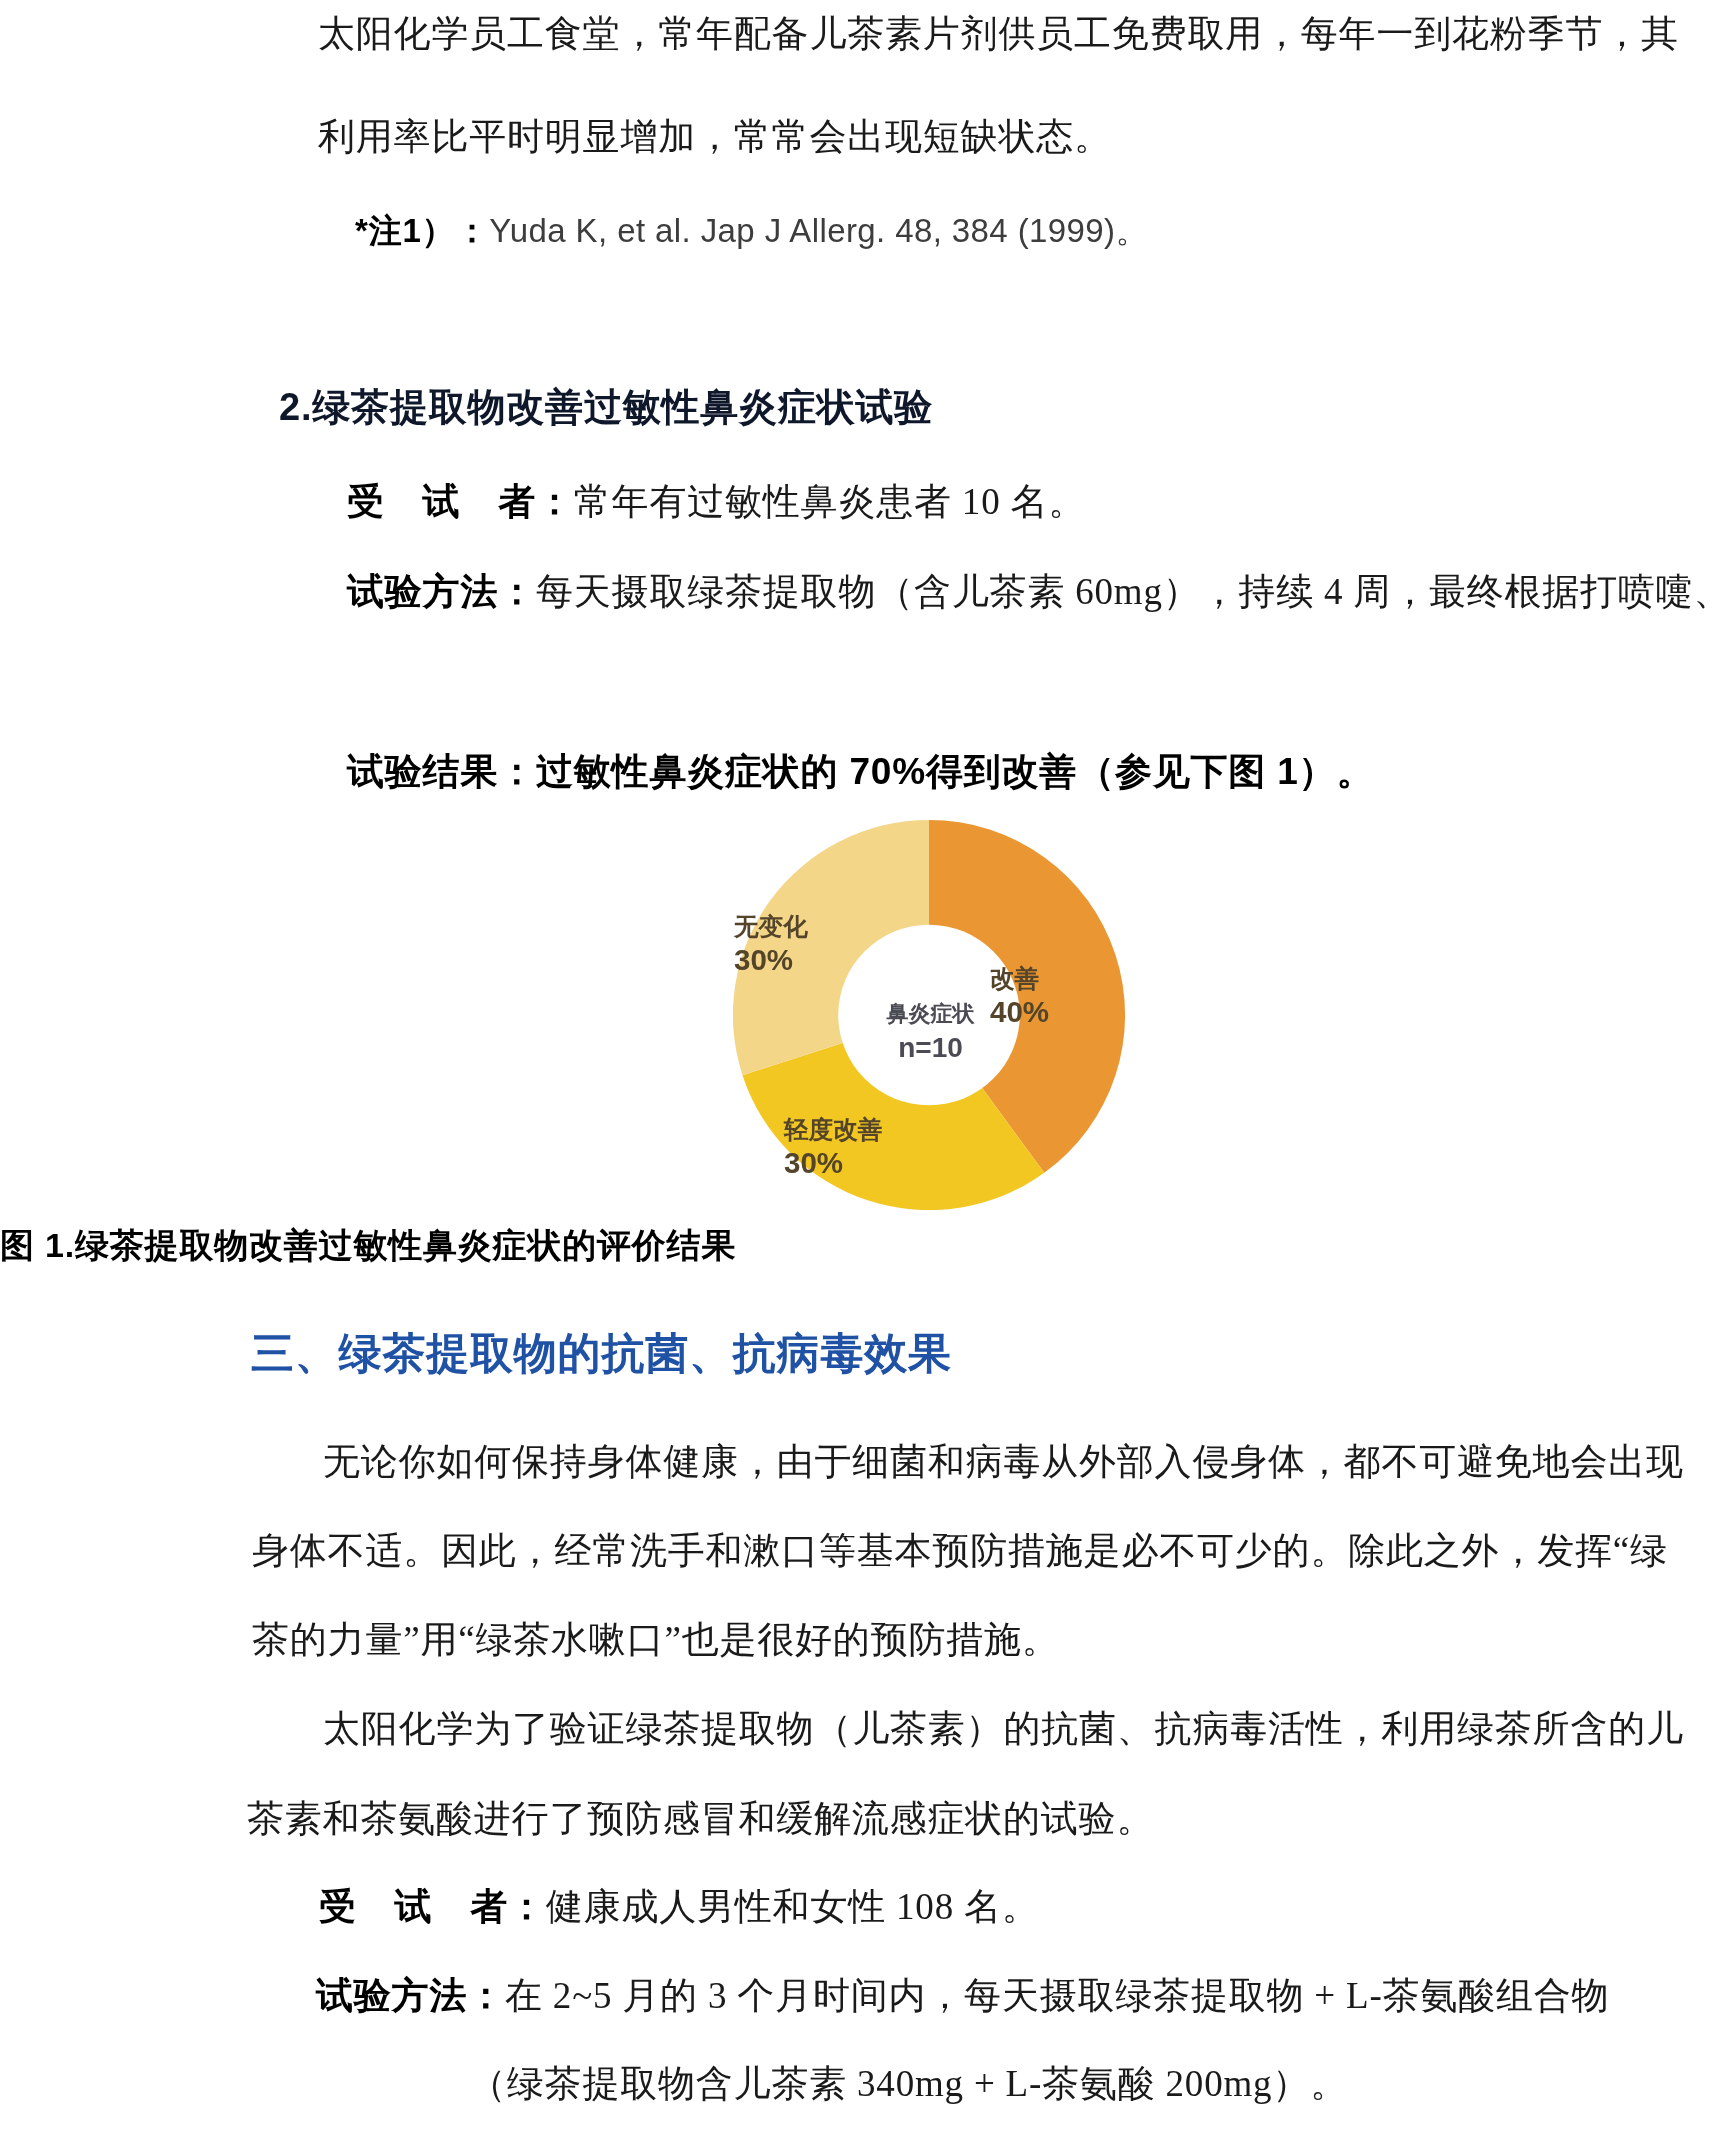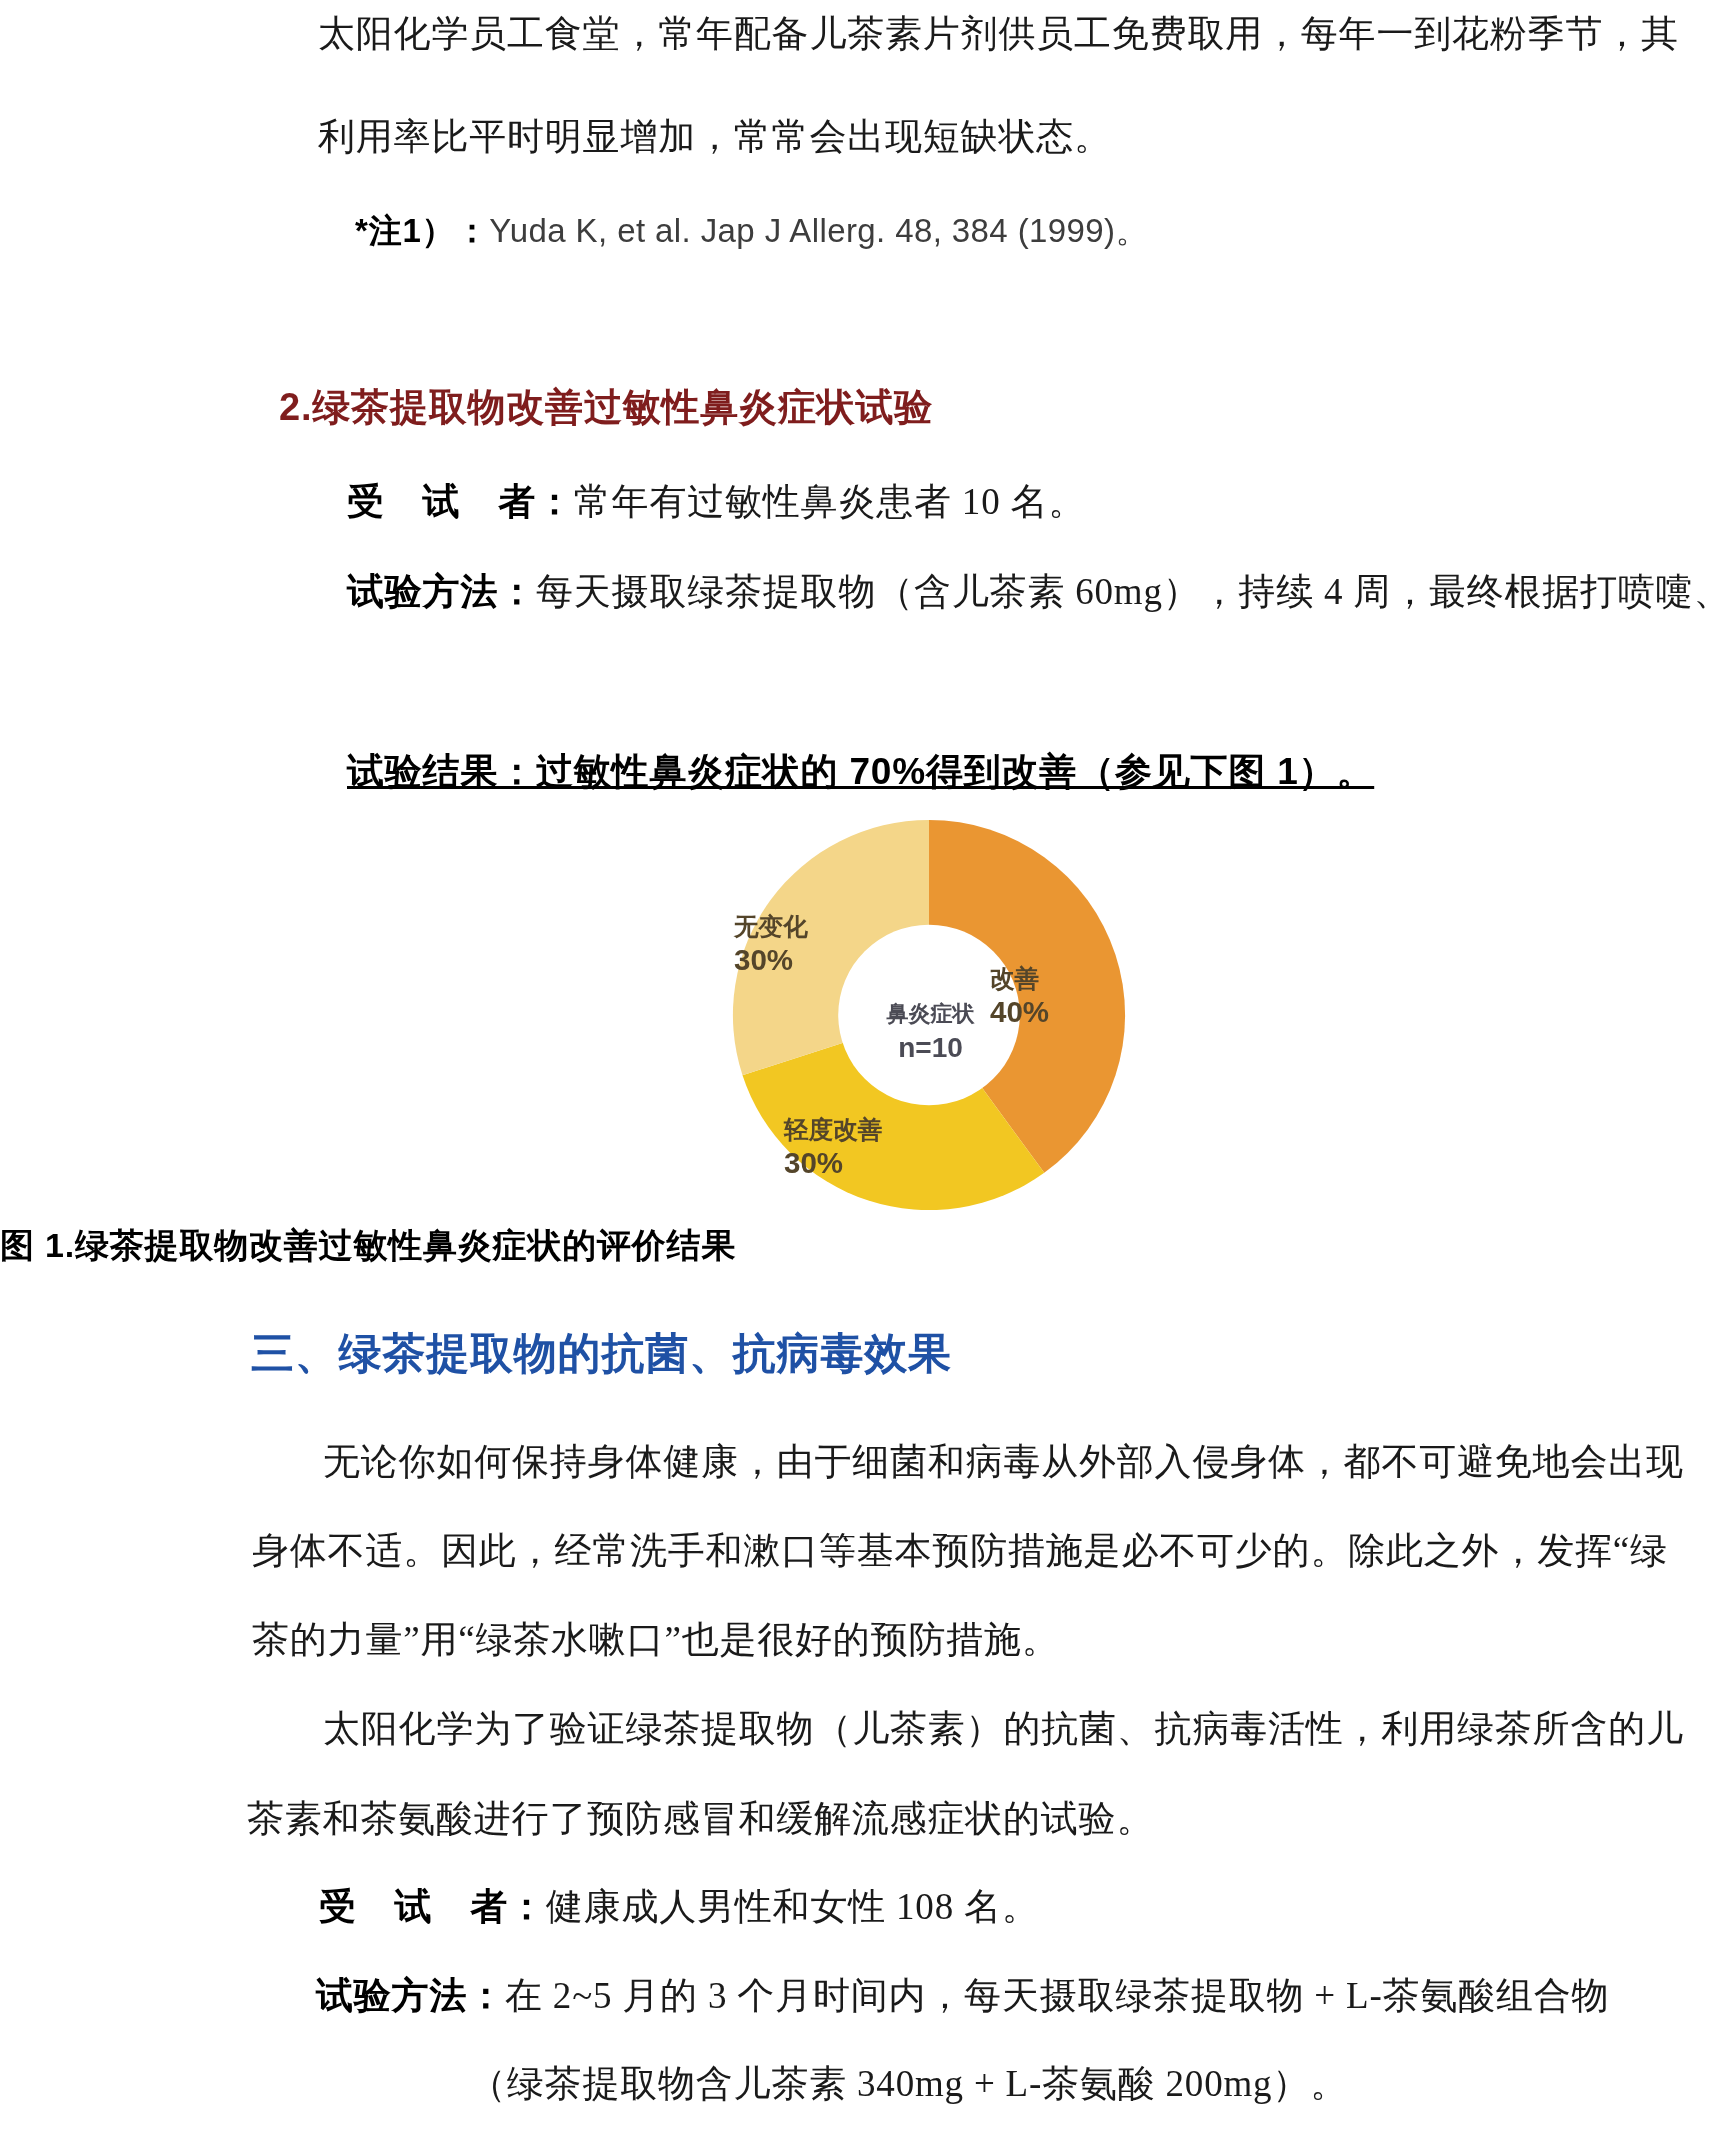--- a/index.html
+++ b/index.html
@@ -21,33 +21,32 @@
   }
   .lbl{
     font-family:"Liberation Sans","DejaVu Sans",sans-serif;
     font-weight:700;
     color:#000;
   }
   .h2{
     font-family:"Liberation Sans","DejaVu Sans",sans-serif;
     font-weight:700;
     font-size:38px;
-    color:#7f1d1d;
+    color:#0f172a;
   }
   .h-blue{
     font-family:"Liberation Sans","DejaVu Sans",sans-serif;
     font-weight:700;
     font-size:43px;
     color:#1F51A5;
   }
   .bold-line{
     font-family:"Liberation Sans","DejaVu Sans",sans-serif;
     font-weight:700;
     color:#000;
-    text-decoration:underline;
   }
   .note-label{
     font-family:"Liberation Sans","DejaVu Sans",sans-serif;
     font-weight:700;
     font-size:33px;
     color:#000;
   }
   .note-text{
     font-family:"Liberation Sans","DejaVu Sans",sans-serif;
     font-size:33px;

